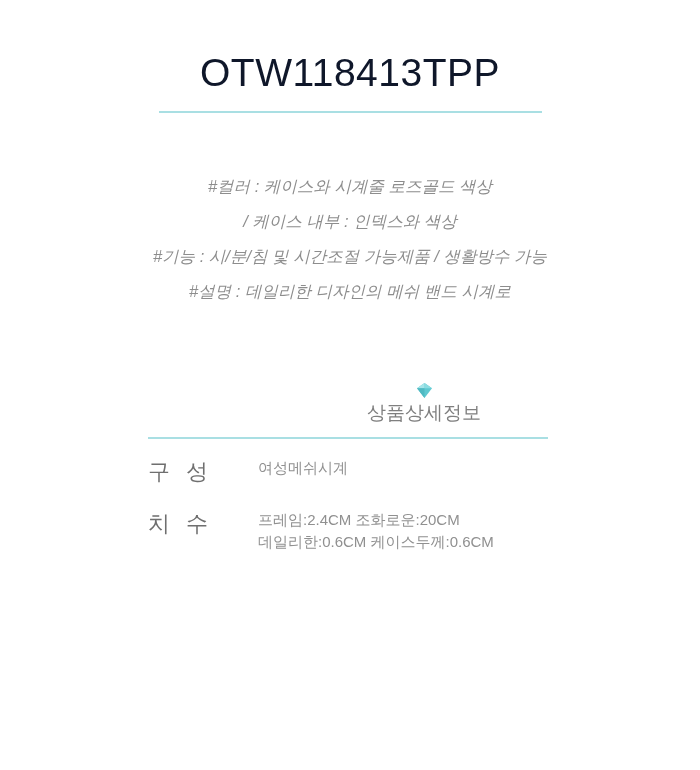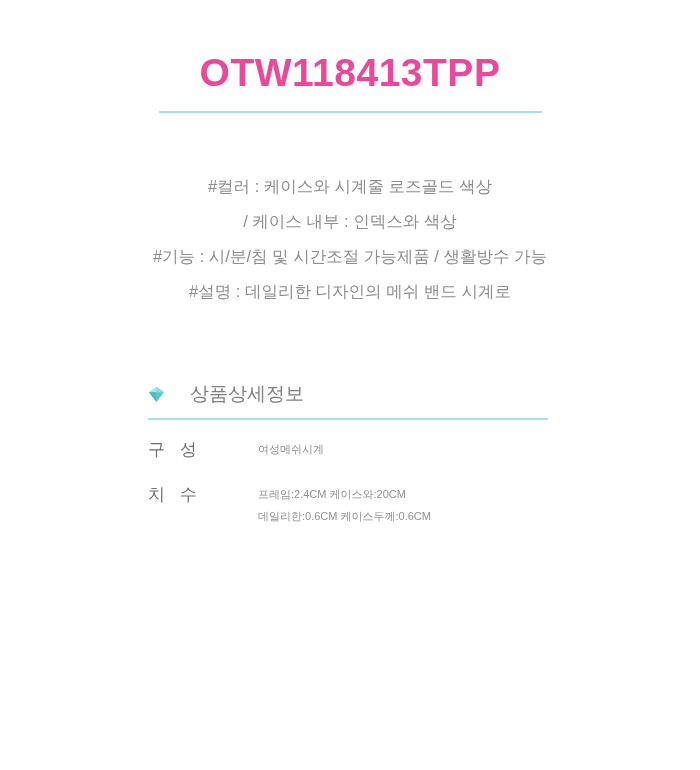--- a/index.html
+++ b/index.html
@@ -22,53 +22,55 @@
   }
 
   
   .title-block {
     padding-top: 52px;
     text-align: center;
   }
   .product-title {
     font-size: 39px;
     letter-spacing: 0.5px;
-    color: #ec4899;
-    font-weight: bold;
+    color: #0f172a;
+    font-weight: normal;
     line-height: 1.1;
     margin: 0;
   }
   .title-rule {
     width: 383px;
     height: 2px;
     background: #a9dfe3;
     margin: 16px auto 0 auto;
   }
 
   
   .desc-block {
     margin-top: 56px;
     text-align: center;
+    font-style: italic;
   }
   .desc-line {
     font-size: 16.5px;
     line-height: 35px;
     color: #8d8d8d;
     white-space: nowrap;
   }
 
   
   .detail-block {
     margin-top: 72px;
     padding-left: 148px;
   }
   .detail-head {
     display: flex;
     align-items: center;
-    gap: 25px;
+    gap: 2px;
+    flex-direction: column;
   }
   .gem-icon {
     width: 17px;
     height: 17px;
     display: inline-block;
     position: relative;
     top: 1px;
   }
   .detail-head-text {
     font-size: 19px;
@@ -88,28 +90,28 @@
   }
   table.spec td {
     vertical-align: top;
     padding: 0;
   }
   .spec-row-gap td {
     height: 22px;
   }
   .spec-label {
     width: 110px;
-    font-size: 17px;
+    font-size: 22px;
     color: #6f6f6f;
     letter-spacing: 5px;
     white-space: nowrap;
     padding-top: 1px;
   }
   .spec-value {
-    font-size: 11px;
+    font-size: 15px;
     color: #909090;
     line-height: 22px;
   }
   .spec-value div {
     white-space: nowrap;
   }
 </style>
 </head>
 <body>
 
@@ -149,21 +151,21 @@
           <div>여성메쉬시계</div>
         </td>
       </tr>
       <tr class="spec-row-gap">
             <td></td>
             <td></td>
           </tr>
       <tr>
         <td class="spec-label">치 수</td>
         <td class="spec-value">
-          <div>프레임:2.4CM  케이스와:20CM</div>
+          <div>프레임:2.4CM  조화로운:20CM</div>
           <div>데일리한:0.6CM  케이스두께:0.6CM</div>
         </td>
       </tr>
       <tr class="spec-row-gap">
             <td></td>
             <td></td>
           </tr>
     </tbody>
       </table>
   </div>

